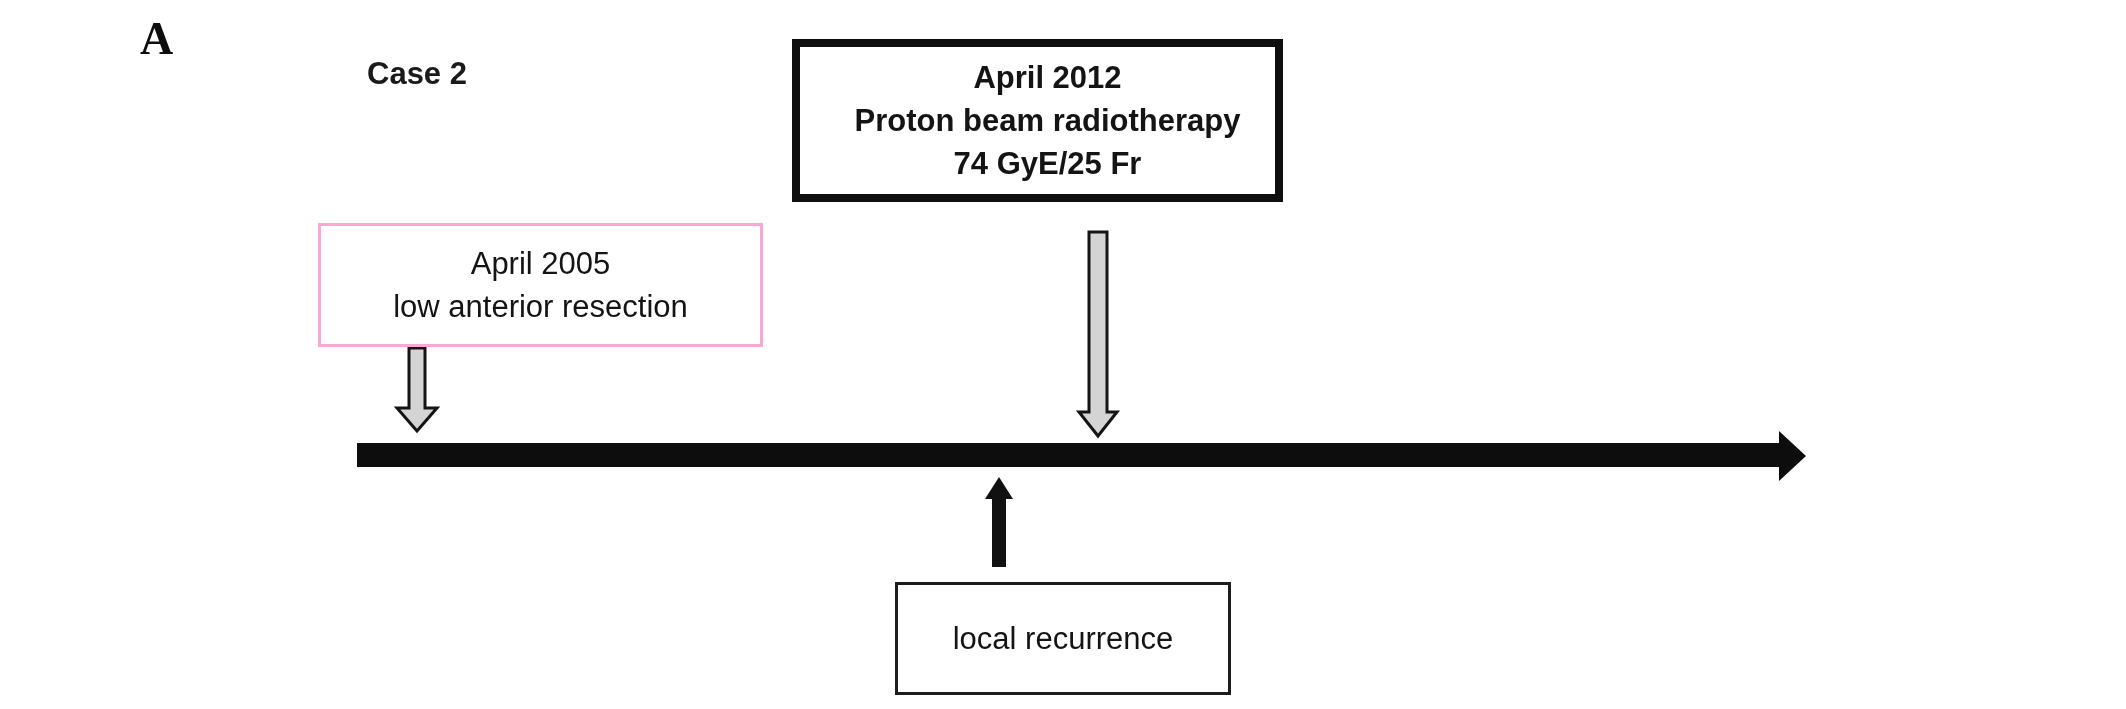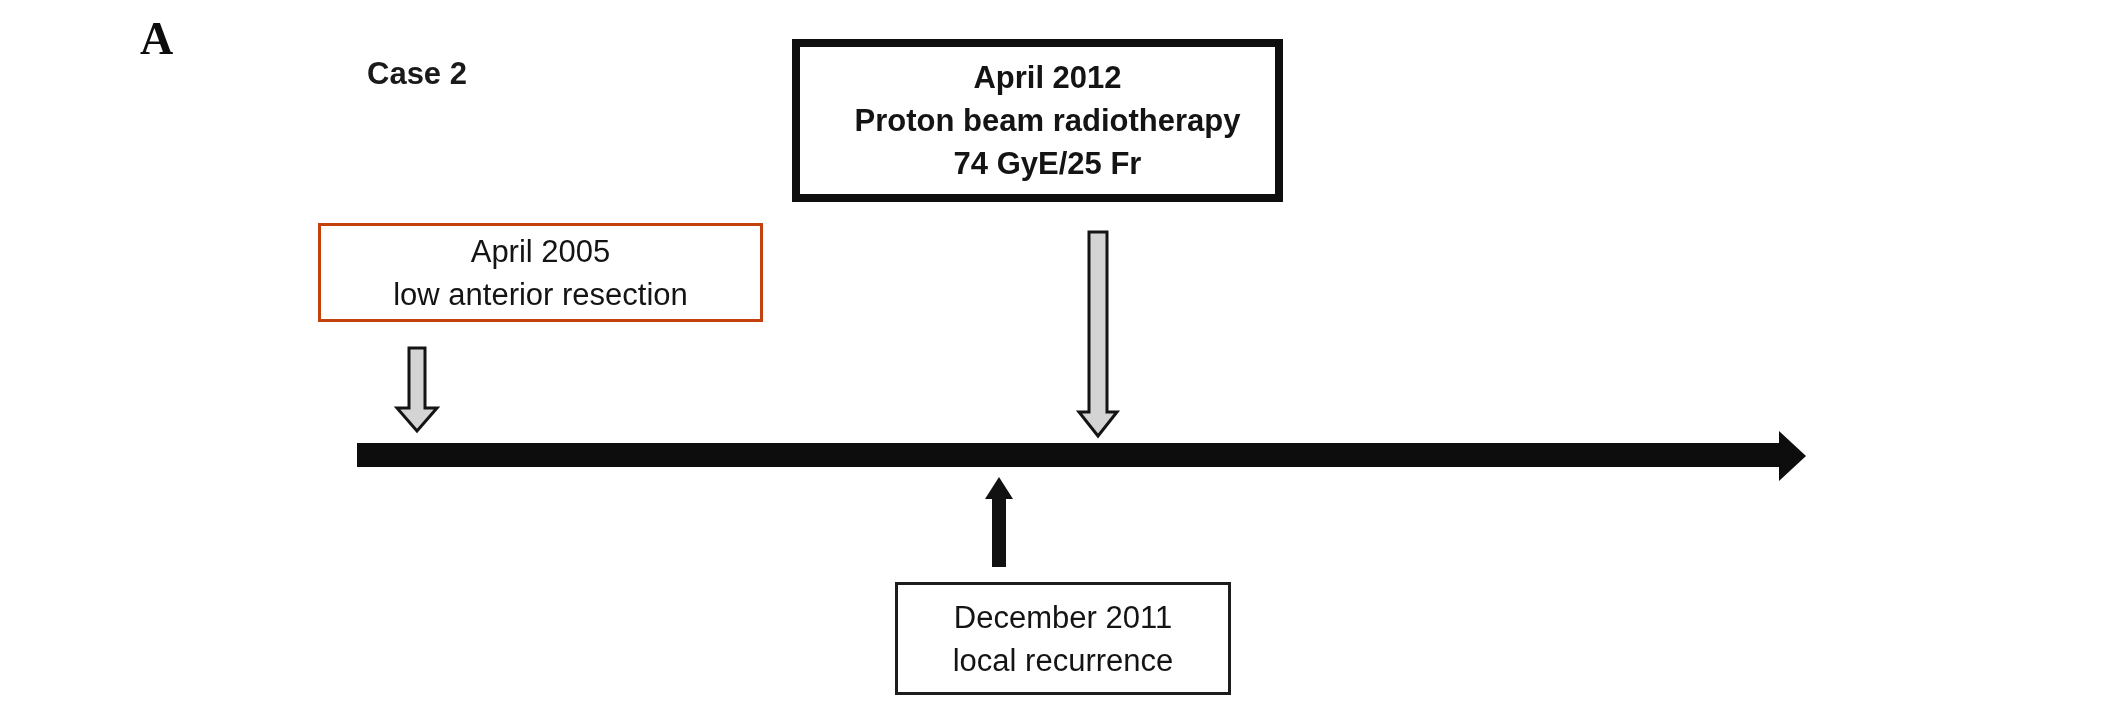--- a/index.html
+++ b/index.html
@@ -47,22 +47,22 @@
   }
   .box-radiotherapy {
     left: 792px; top: 39px;
     width: 491px; height: 163px;
     border: 8px solid #0f0f0f;
     font-weight: bold;
     padding-left: 20px;
   }
   .box-surgery {
     left: 318px; top: 223px;
-    width: 445px; height: 99px;
-    border: 3px solid #c2410c;
+    width: 445px; height: 124px;
+    border: 3px solid #f9a8d4;
   }
   .box-recurrence {
     left: 895px; top: 582px;
     width: 336px; height: 113px;
     border: 3px solid #1d1d1d;
   }
   polygon.gray-arrow {
     stroke: #141414;
     stroke-width: 3px;
     stroke-linejoin: miter;
@@ -93,17 +93,16 @@
     <div>Proton beam radiotherapy</div>
     <div>74 GyE/25 Fr</div>
   </div>
 
   <div class="event-box box-surgery">
     <div>April 2005</div>
     <div>low anterior resection</div>
   </div>
 
   <div class="event-box box-recurrence">
-    <div>December 2011</div>
     <div>local recurrence</div>
   </div>
 
 </div>
 
 </body></html>

